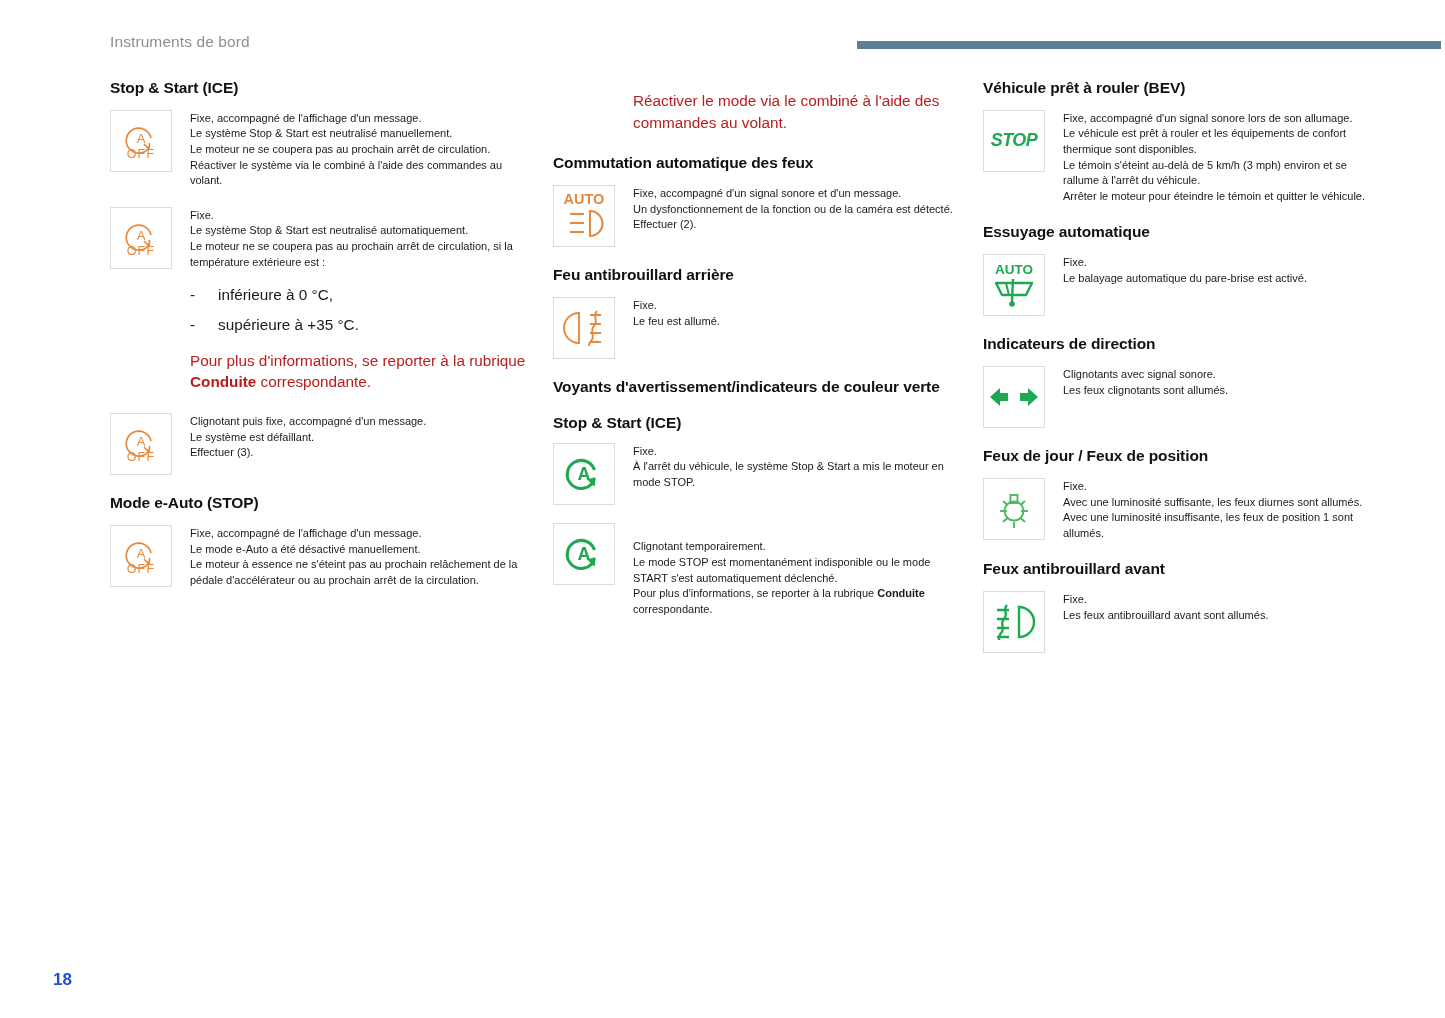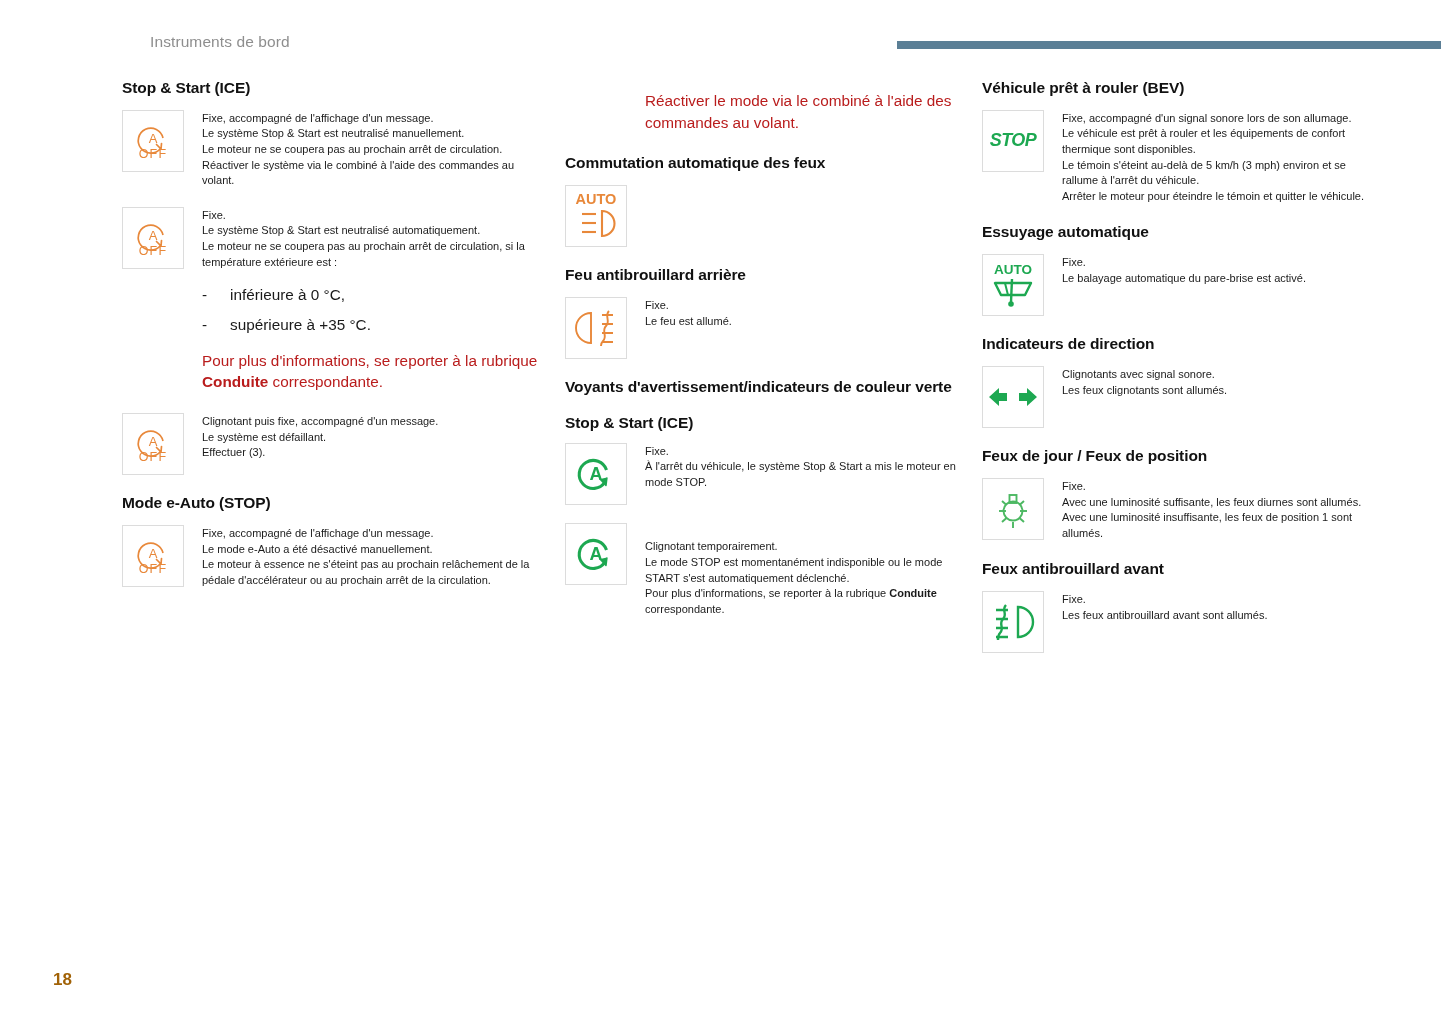--- a/index.html
+++ b/index.html
@@ -12,21 +12,20 @@
     color: #1a1a1a;
     position: relative;
     overflow: hidden;
   }
 
   
   .page-header {
     position: absolute;
     top: 0; left: 0; right: 4px;
     height: 62px;
-    margin-left: 40px;
   }
   .header-title {
     position: absolute;
     left: 110px;
     top: 33px;
     font-size: 15.5px;
     color: #8e8e8e;
     letter-spacing: 0.1px;
     white-space: nowrap;
   }
@@ -39,28 +38,27 @@
     background: #5b7f96;
   }
 
   
   .columns {
     position: absolute;
     top: 78px;
     left: 0;
     right: 0;
     display: flex;
-    padding-left: 12px;
   }
   .col {
     position: relative;
   }
   .col-1 { width: 420px; margin-left: 110px; }
   .col-2 { width: 400px; margin-left: 23px; }
-  .col-3 { width: 402px; margin-left: 17px; }
+  .col-3 { width: 402px; margin-left: 30px; }
 
   h2.section-head {
     font-size: 15.5px;
     font-weight: bold;
     margin: 0 0 12px 0;
     line-height: 1.28;
     letter-spacing: -0.1px;
     color: #111;
   }
   h2.section-head.tight { margin-bottom: 10px; }
@@ -139,21 +137,21 @@
     letter-spacing: -0.2px;
   }
 
   
   .page-number {
     position: absolute;
     left: 53px;
     bottom: 28px;
     font-size: 17px;
     font-weight: bold;
-    color: #a16207;
+    color: #1d4ed8;
   }
 </style>
 </head>
 <body>
 
 <div class="page-header">
   <div class="header-title">Instruments de bord</div>
   <div class="header-rule"></div>
 </div>
 
@@ -257,20 +255,23 @@
         <div class="glyph">
           <svg width="56" height="54" viewBox="0 0 56 54">
             <text x="28" y="15" font-family="Liberation Sans, sans-serif" font-size="14.5" font-weight="bold" fill="#E8883A" text-anchor="middle">AUTO</text>
             <path d="M34 22 L34 47 A12.5 12.5 0 0 0 34 22 Z" fill="none" stroke="#E8883A" stroke-width="2.1"></path>
             <line x1="14" y1="25" x2="28" y2="25" stroke="#E8883A" stroke-width="2.1"></line>
             <line x1="14" y1="34" x2="28" y2="34" stroke="#E8883A" stroke-width="2.1"></line>
             <line x1="14" y1="43" x2="28" y2="43" stroke="#E8883A" stroke-width="2.1"></line>
           </svg>
         </div>
       </div>
+      <div class="entry-text" style="white-space: pre-line;">Fixe, accompagné d'un signal sonore et d'un message.
+Un dysfonctionnement de la fonction ou de la caméra est détecté.
+Effectuer (2).</div>
     </div>
 
     <h2 class="section-head gap-before">Feu antibrouillard arrière</h2>
 
     <div class="entry">
       <div class="entry-icon">
         <div class="glyph">
           <svg width="50" height="46" viewBox="0 0 50 46">
             <path d="M20 8 L20 38 A15 15 0 0 1 20 8 Z" fill="none" stroke="#E8883A" stroke-width="1.9"></path>
             <path d="M31 10 L42 10 M31 19 L42 19 M31 28 L42 28 M31 37 L42 37" stroke="#E8883A" stroke-width="1.9"></path>

